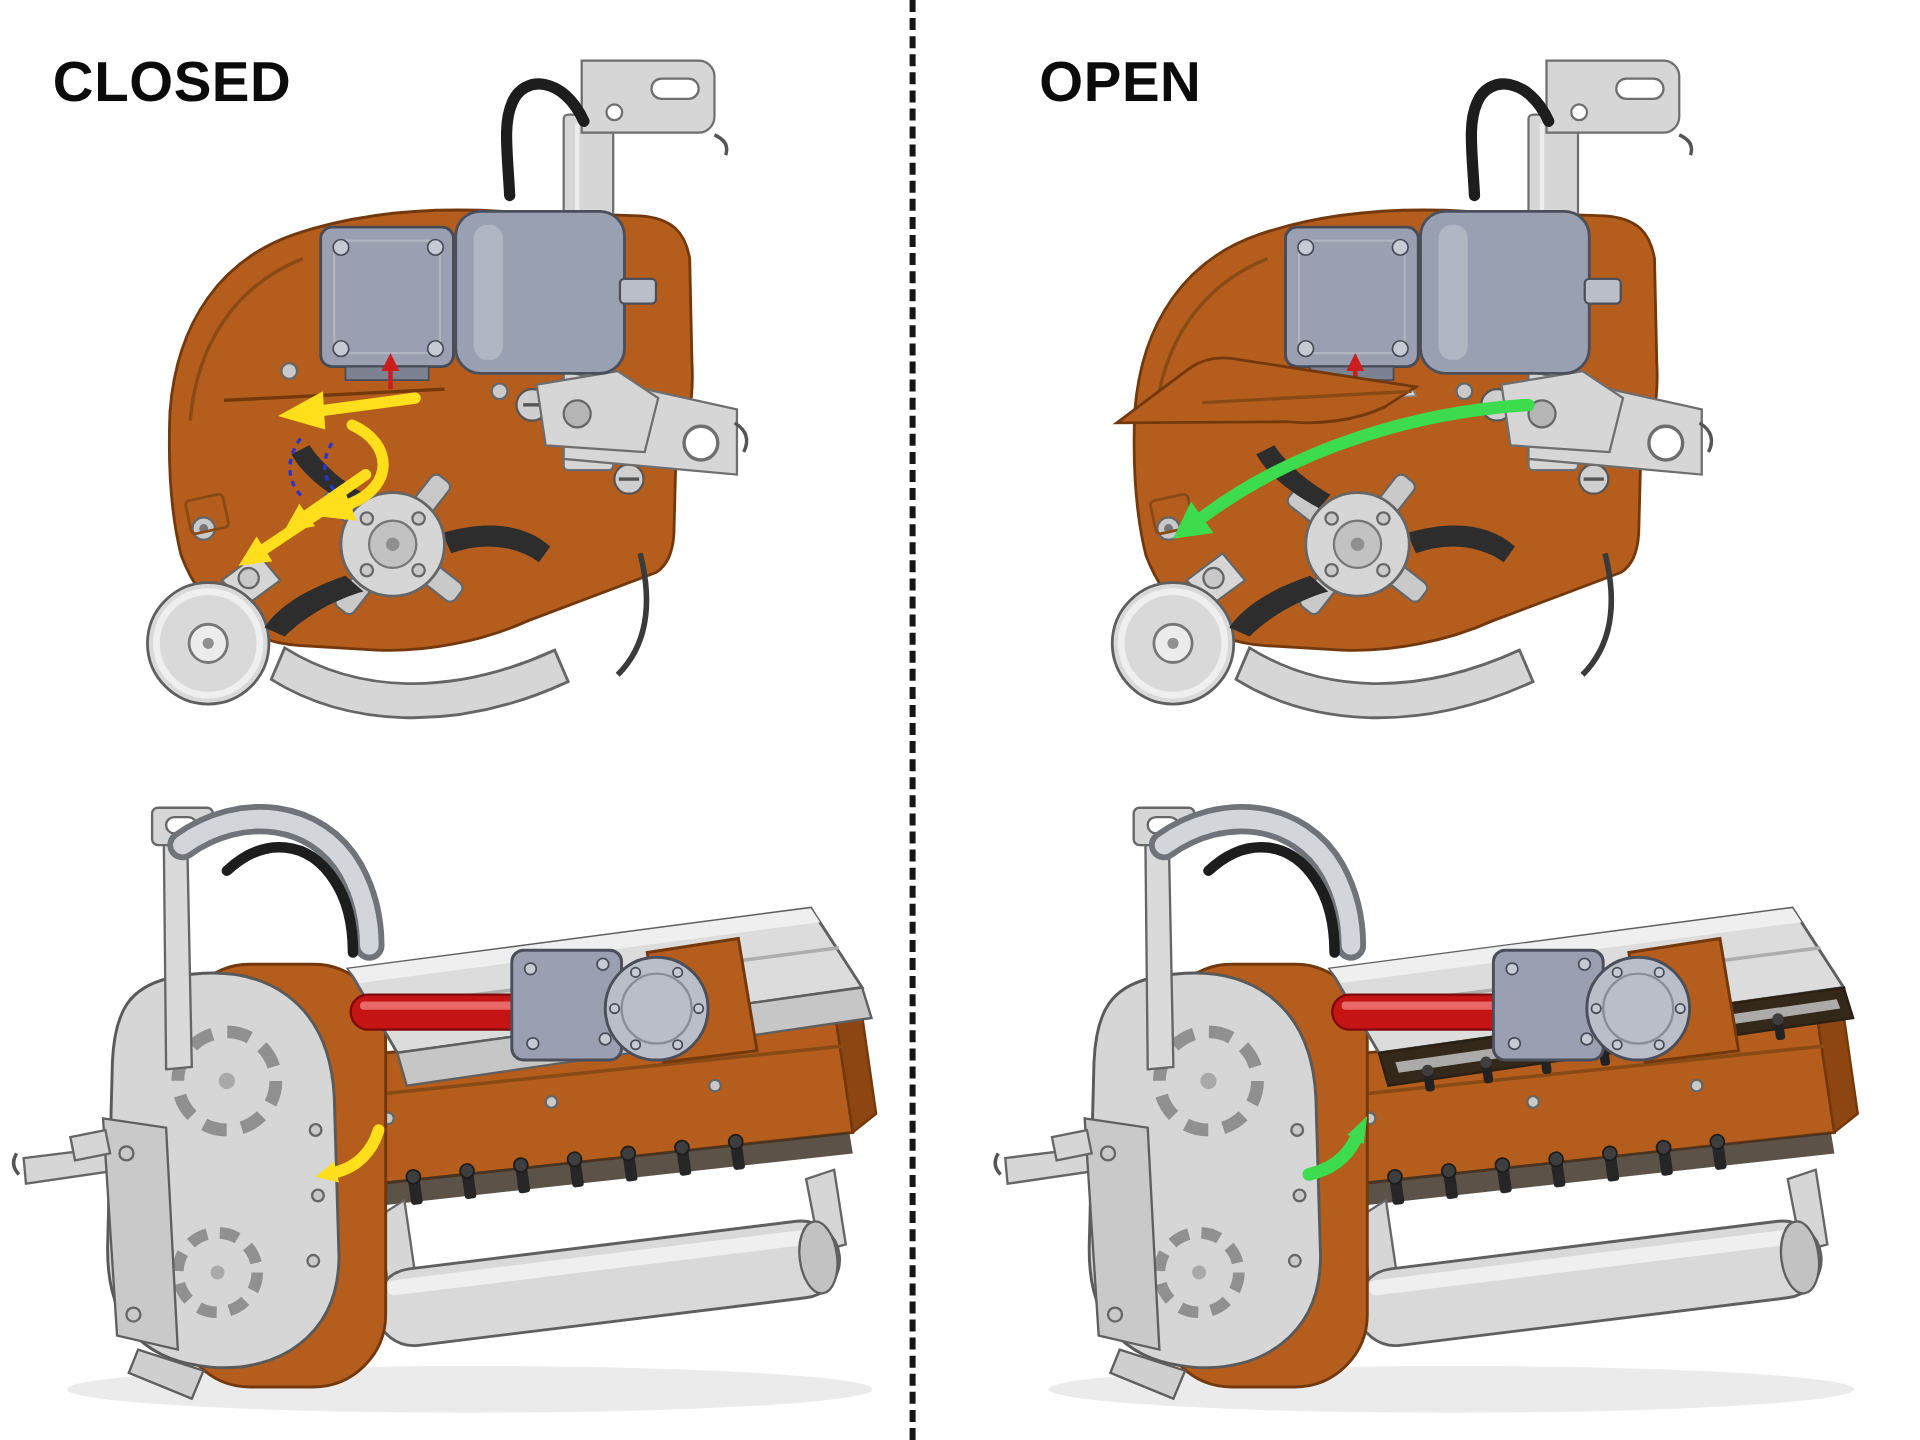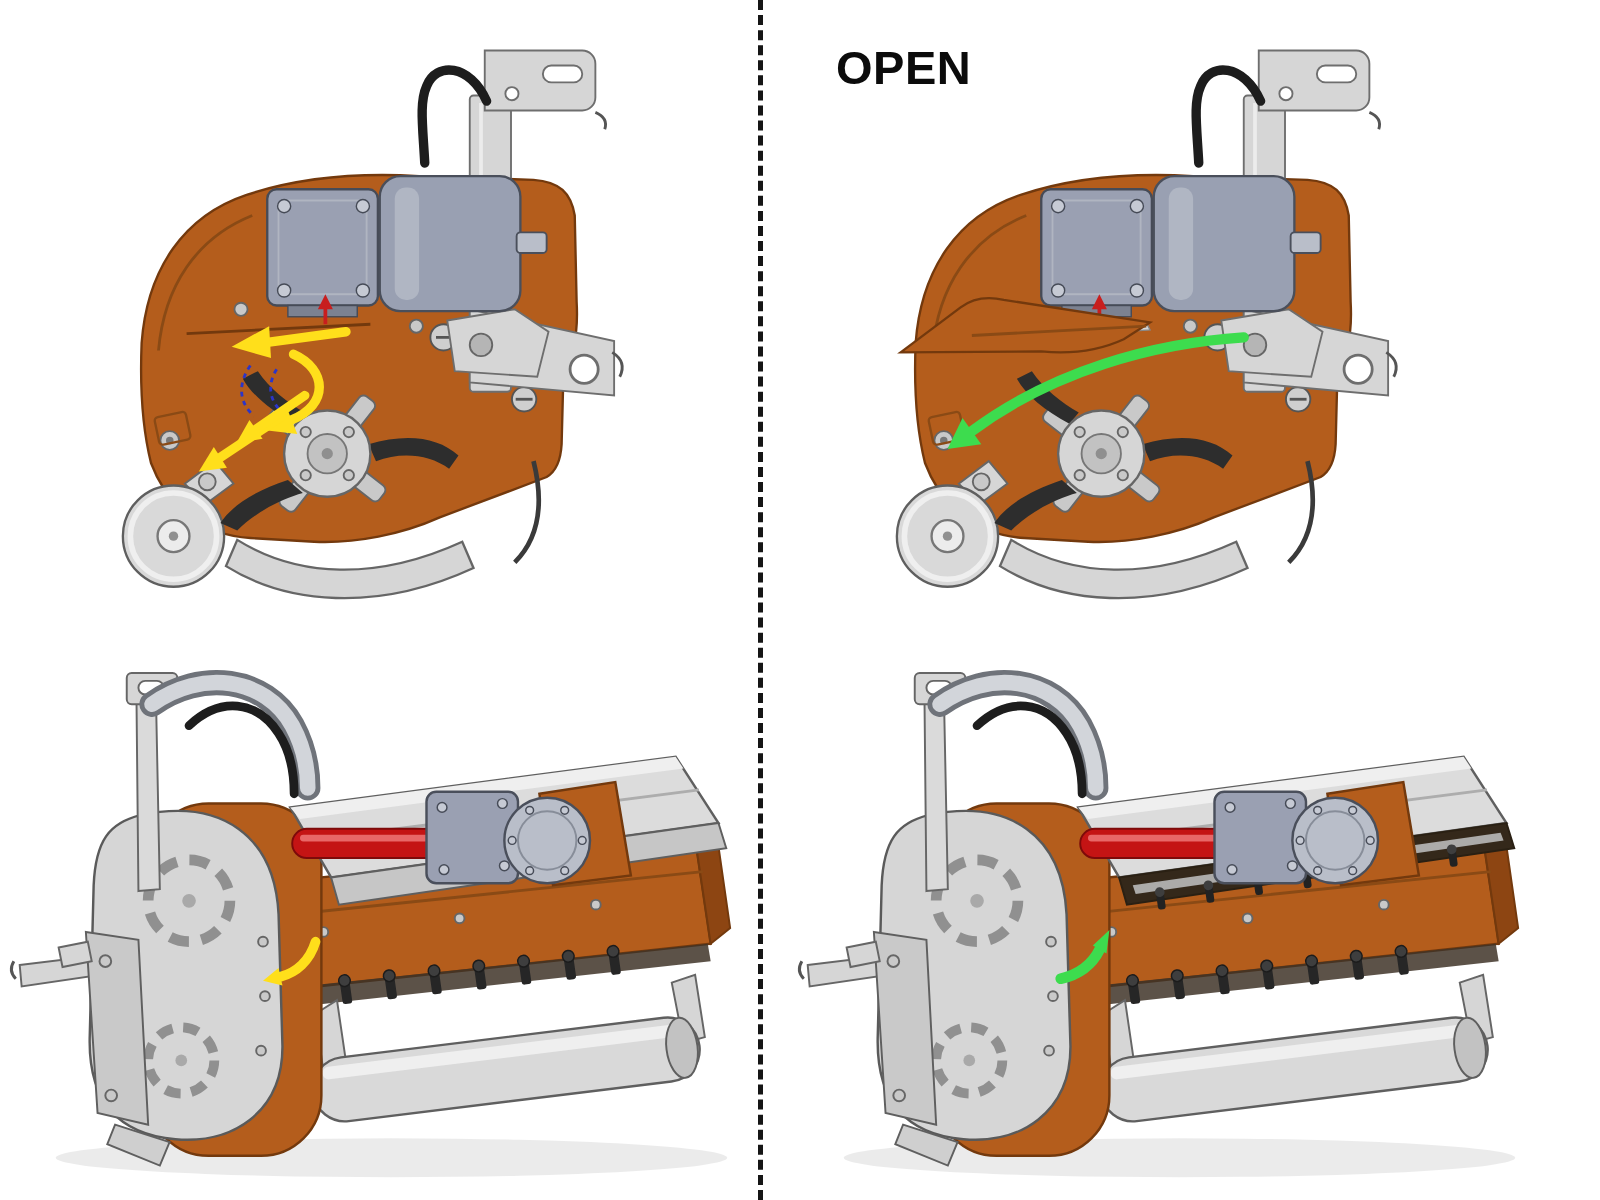--- a/index.html
+++ b/index.html
@@ -1,20 +1,20 @@
 <!DOCTYPE html>
 <html style="--background: #ffffff; --divider: #151515; --body: #b45d1c; --body_dark: #8d4512; --metal: #d6d6d6; --gearbox: #9aa0b2; --motor: #99a0b2; --shaft: #c41414; --hose: #1d1d1d; --arrow_yellow: #ffdf1b; --arrow_green: #3ddc4e; --hint_blue: #2b35c8; --indicator_red: #c81e1e;"><head>
 <meta charset="utf-8">
 <style>
   html,body{margin:0;padding:0;}
   body{background:var(--background,#fff);font-family:"Liberation Sans",sans-serif;}
   .canvas{position:relative;width:1600px;height:1200px;background:var(--background,#fff);overflow:hidden;}
   .panel{position:absolute;top:0;bottom:0;}
   #panel-closed{left:0;width:758px;}
-  #panel-open{left:732px;right:0;}
+  #panel-open{left:762px;right:0;}
   .panel-title{position:absolute;top:40px;margin:0;font-weight:800;font-size:47px;letter-spacing:.5px;color:#0b0b0b;font-family:"Liberation Sans",sans-serif;}
   #panel-closed .panel-title{left:44px;}
   #panel-open .panel-title{left:104px;}
   .divider{position:absolute;left:758px;top:0;bottom:0;width:0;border-left:5px dashed var(--divider,#151515);}
   .side-svg{position:absolute;width:600px;height:590px;top:18px;}
   #panel-closed .side-svg{left:46px;}
   #panel-open .side-svg{left:88px;}
   .iso-svg{position:absolute;width:740px;height:545px;top:640px;}
   #panel-closed .iso-svg{left:2px;}
   #panel-open .iso-svg{left:58px;}
@@ -244,20 +244,21 @@
         <circle cx="542" cy="175" r="4" class="boltd"></circle>
         <circle cx="578" cy="175" r="4" class="boltd"></circle>
       </g>
     </g>
   </defs>
 </svg>
 
 <div class="canvas">
 
   <div class="panel" id="panel-closed">
+    <h1 class="panel-title">CLOSED</h1>
 
     <svg class="side-svg" viewBox="0 0 640 620">
       <use href="#side-machine"></use>
       <g>
         <path class="blue-dash" d="M 218 366 C 204 386 206 406 222 420"></path>
         <path class="blue-dash" d="M 246 370 C 236 386 238 402 250 414"></path>
         <line x1="320" y1="330" x2="238" y2="341" class="ya-line"></line>
         <polygon points="238,324 198,346 240,358" class="ya-fill"></polygon>
         <path d="M 264 354 C 300 370 302 408 262 424" class="ya-line"></path>
         <polygon points="234,435 268,439 256,409" class="ya-fill"></polygon>

